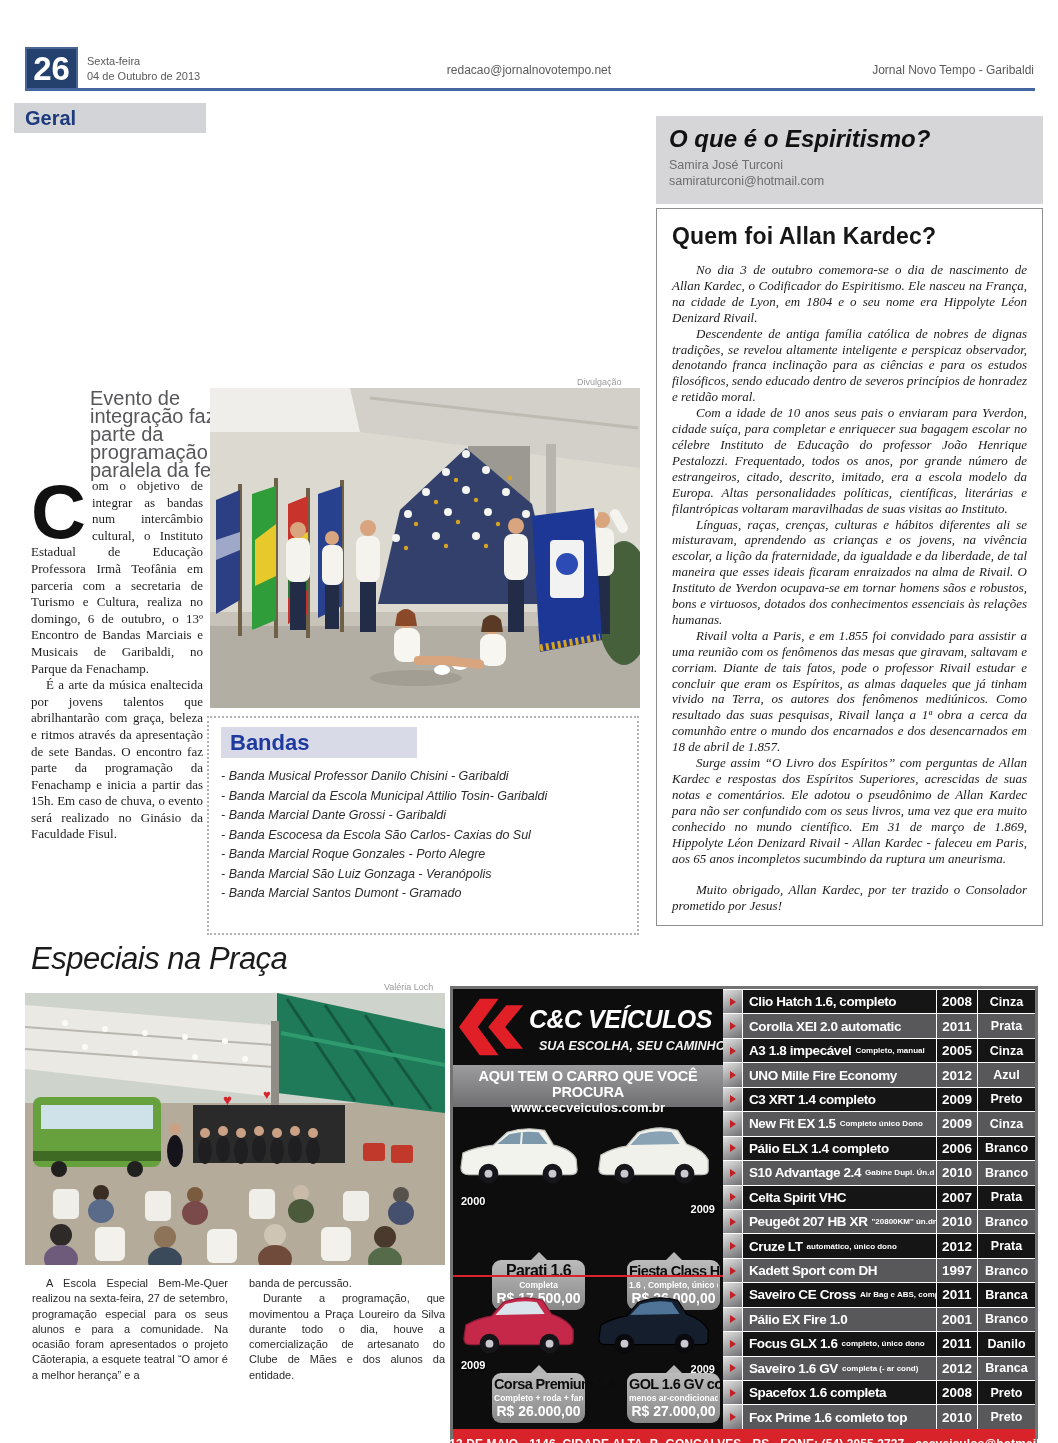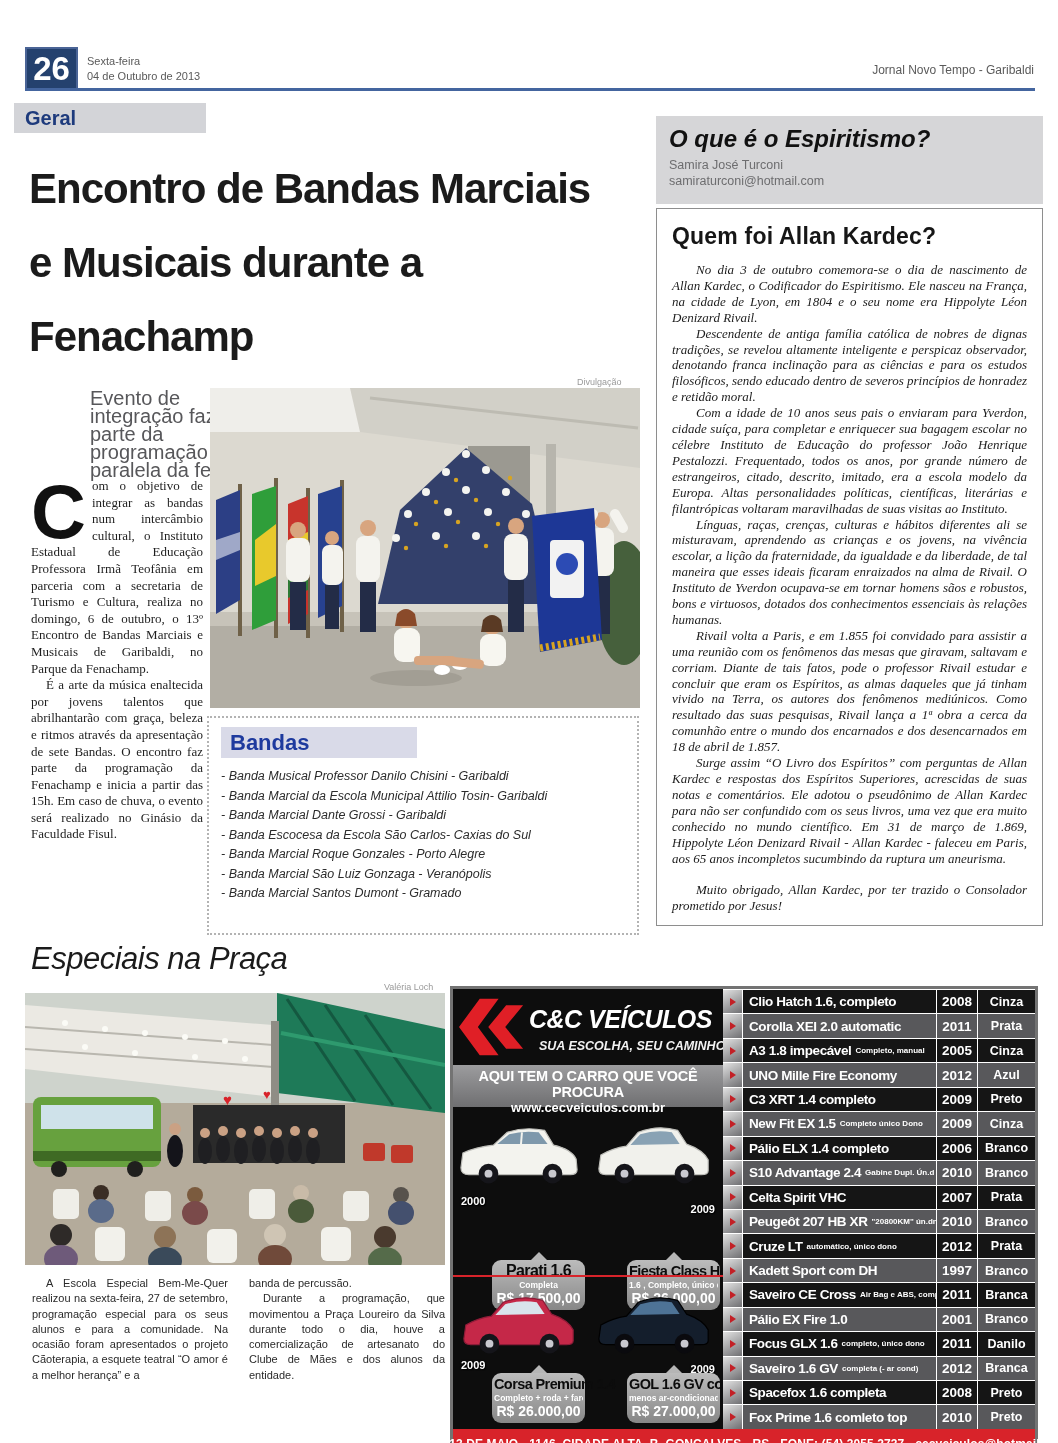--- a/index.html
+++ b/index.html
@@ -119,27 +119,27 @@
 </head>
 <body>
 
 <div class="page">
 
   <div class="abs pagenum-box">
     <span>26</span>
   </div>
   <div class="abs hdr-small hdr-day">Sexta-feira</div>
   <div class="abs hdr-small hdr-date">04 de Outubro de 2013</div>
+  <div class="abs hdr-email">redacao@jornalnovotempo.net</div>
   <div class="abs hdr-masthead">Jornal Novo Tempo - Garibaldi</div>
   <div class="abs hdr-rule"></div>
   <div class="abs section-bar">
     <span>Geral</span>
   </div>
 
-  <h1 class="abs headline" style="margin:0;">Encontro de Bandas Marciais e Musicais durante a Fenachamp</h1>
   <div class="abs subhead">Evento de integração faz parte da programação paralela da festa</div>
 
   <div class="abs article-body">
     <p><span class="dropcap">C</span><span>om o objetivo de integrar as bandas num intercâmbio cultural, o Instituto Estadual de Educação Professora Irmã Teofânia em parceria com a secretaria de Turismo e Cultura, realiza no domingo, 6 de outubro, o 13º Encontro de Bandas Marciais e Musicais de Garibaldi, no Parque da Fenachamp.</span></p>
     <p>É a arte da música enaltecida por jovens talentos que abrilhantarão com graça, beleza e ritmos através da apresentação de sete Bandas. O encontro faz parte da programação da Fenachamp e inicia a partir das 15h. Em caso de chuva, o evento será realizado no Ginásio da Faculdade Fisul.</p>
   </div>
 
   <div class="abs photo-credit credit-main">Divulgação</div>
 
   <div class="abs main-photo">

